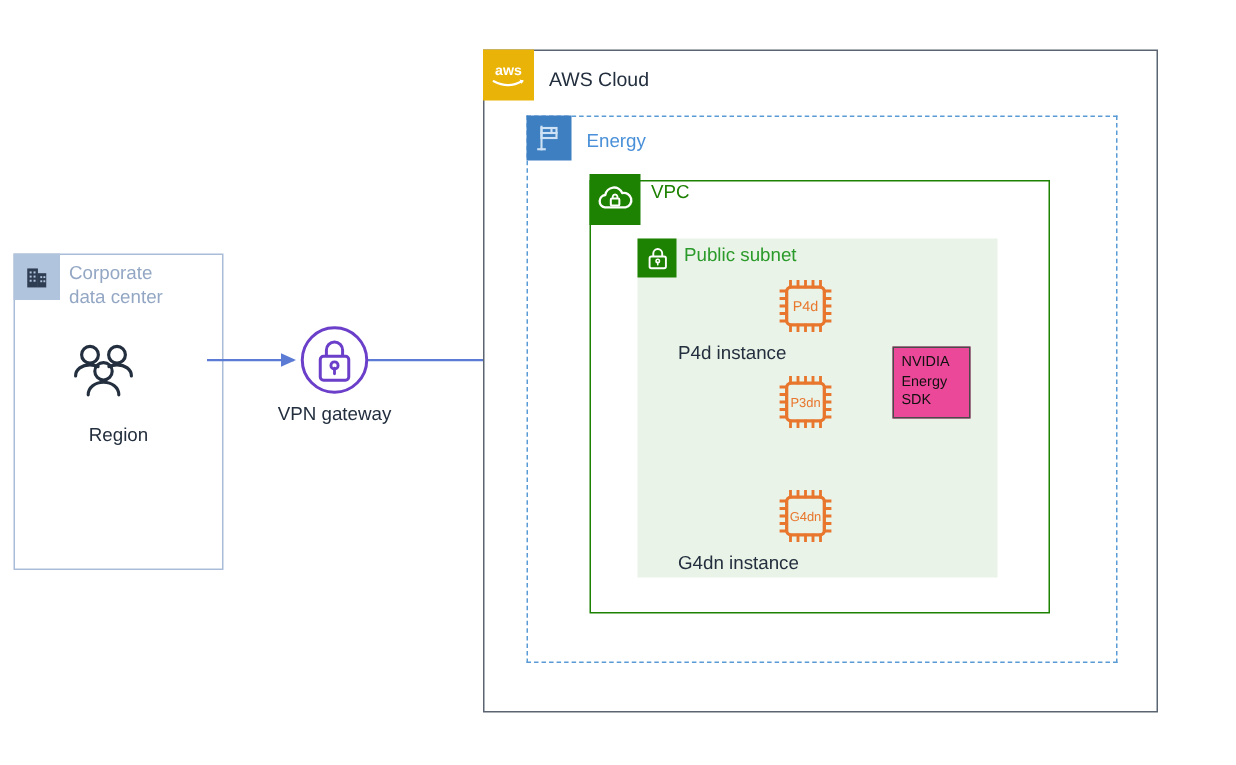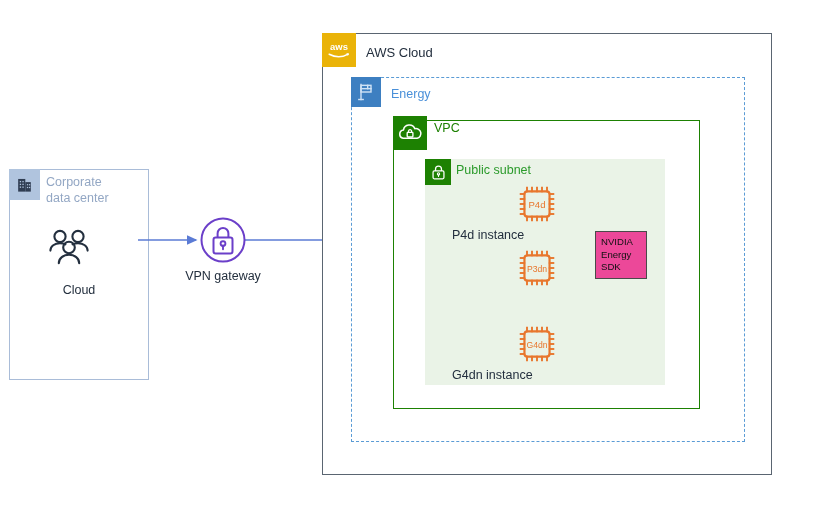--- a/index.html
+++ b/index.html
@@ -230,21 +230,21 @@
         <circle cx="13" cy="8.5" r="5.6"></circle>
         <path d="M3.4 22.6c0-4.4 4.3-7.4 9.6-7.4 2 0 3.9.45 5.4 1.2"></path>
         <circle cx="31" cy="8.5" r="5.6"></circle>
         <path d="M40.6 22.6c0-4.4-4.3-7.4-9.6-7.4-2 0-3.9.45-5.4 1.2"></path>
         <circle cx="22" cy="19.5" r="5.8"></circle>
         <path d="M11.8 35.2c0-5 4.6-8.4 10.2-8.4s10.2 3.4 10.2 8.4"></path>
       </g>
     </svg>
   </div>
 
-  <div id="users-label">Cloud</div>
+  <div id="users-label">Region</div>
 
   <svg class="arrow-svg" id="arrow1">
     <defs>
       <marker id="ah1" markerWidth="7" markerHeight="7" refX="6" refY="3.1" orient="auto" markerUnits="strokeWidth">
         <path d="M0,0 L7,3.1 L0,6.2 z" fill="#5b7bd5"></path>
       </marker>
     </defs>
     <line x1="0" y1="10" x2="58" y2="10" stroke="#5b7bd5" stroke-width="1.5" marker-end="url(#ah1)"></line>
   </svg>
 

